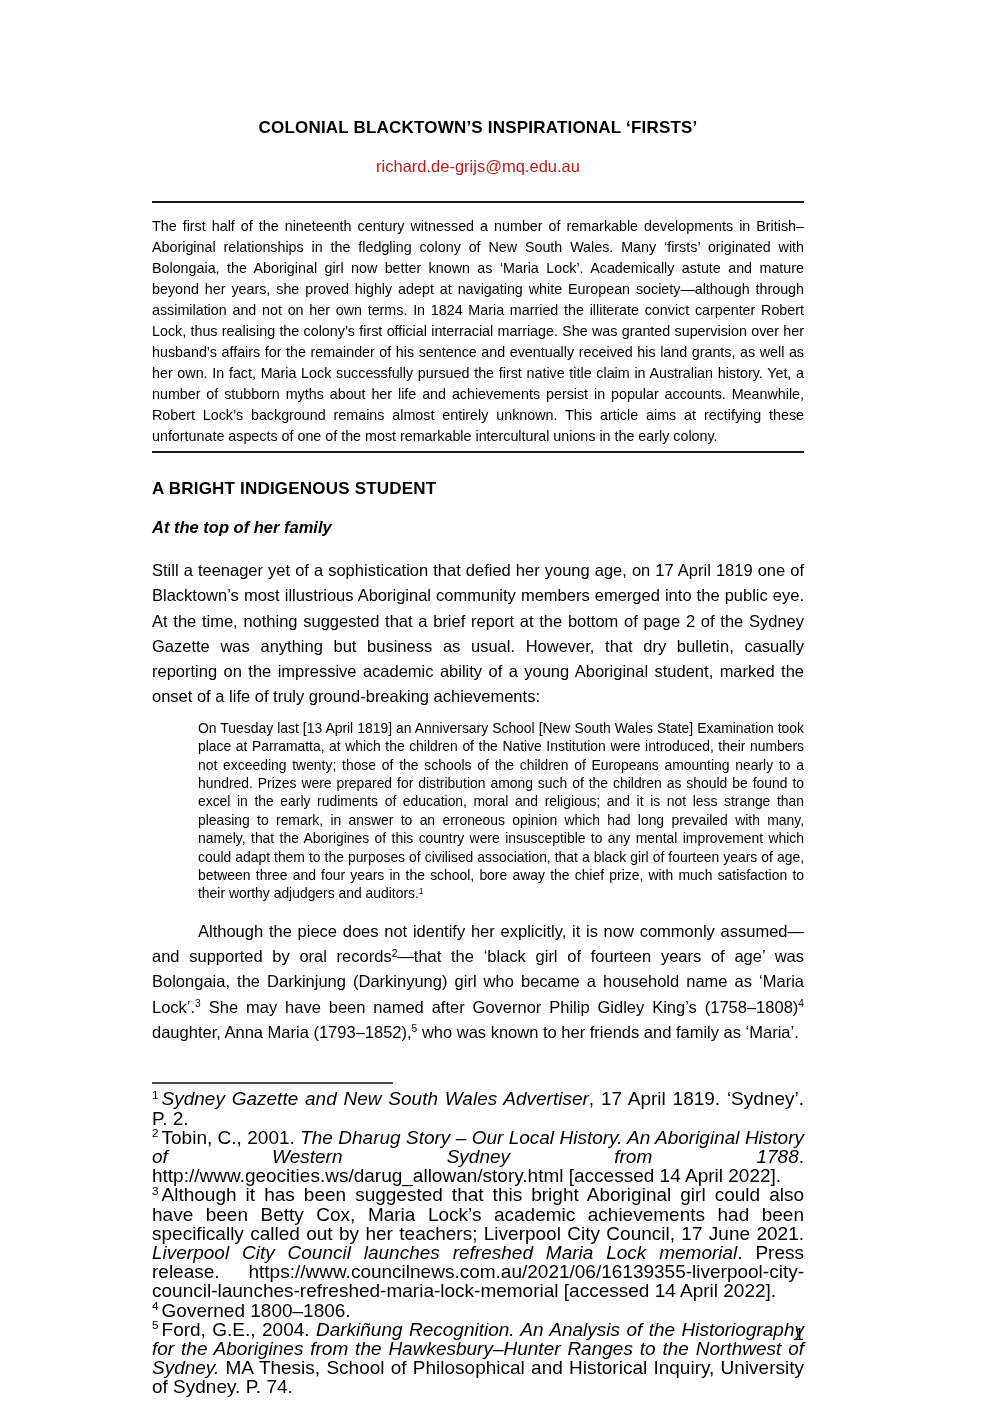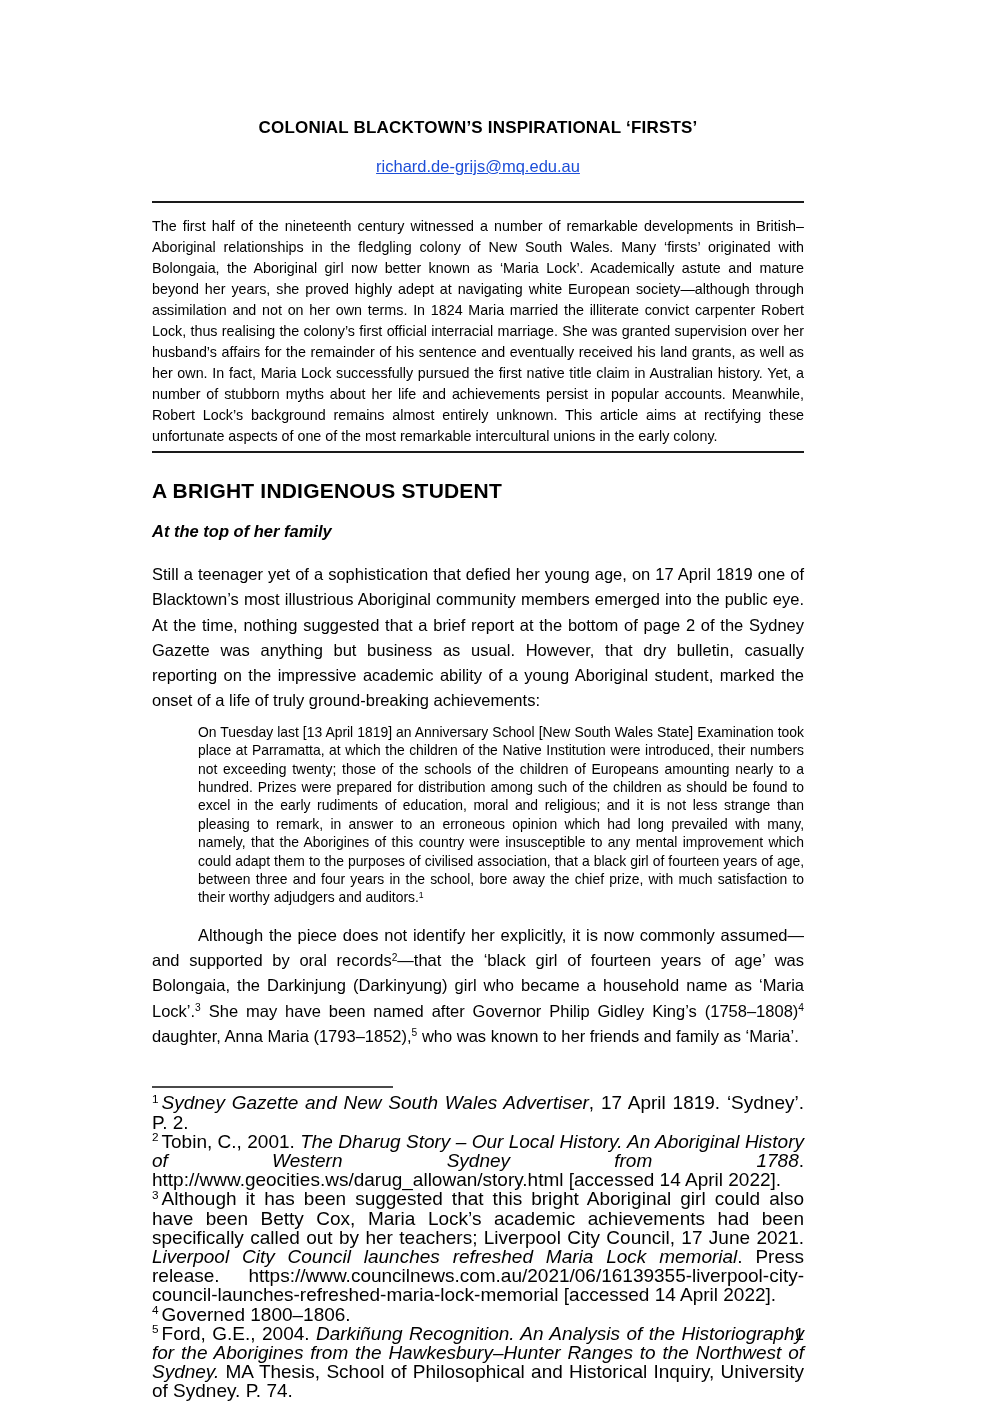--- a/index.html
+++ b/index.html
@@ -26,40 +26,39 @@
     font-size: 16.5px;
     font-weight: bold;
     font-style: italic;
     text-align: center;
     line-height: 23px;
     margin: 0;
   }
   .email-line { text-align: center; line-height: 23px; margin: 0 0 23px 0; }
   .email-line a {
     font-size: 16.5px;
-    color: #1d4ed8;
-    text-decoration: underline;
+    color: #b91c1c;
     cursor: pointer;
   }
   
   .abstract {
     border-top: 2px solid #1a1a1a;
     border-bottom: 2px solid #1a1a1a;
     padding: 13px 0 4px 0;
     margin: 0 0 0 0;
   }
   .abstract p {
     margin: 0;
     font-size: 14.3px;
     line-height: 21px;
     text-align: justify;
   }
   
   .section-heading {
-    font-size: 21px;
+    font-size: 17px;
     font-weight: bold;
     margin: 26px 0 0 0;
     letter-spacing: 0.2px;
   }
   .subsection-heading {
     font-size: 16.5px;
     font-weight: bold;
     font-style: italic;
     margin: 19px 0 0 0;
   }

